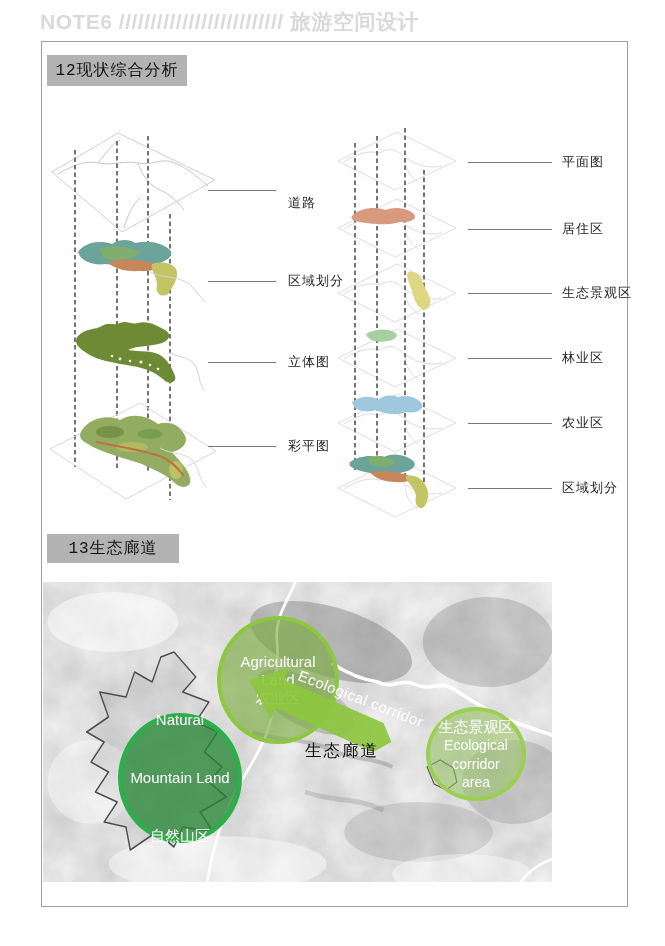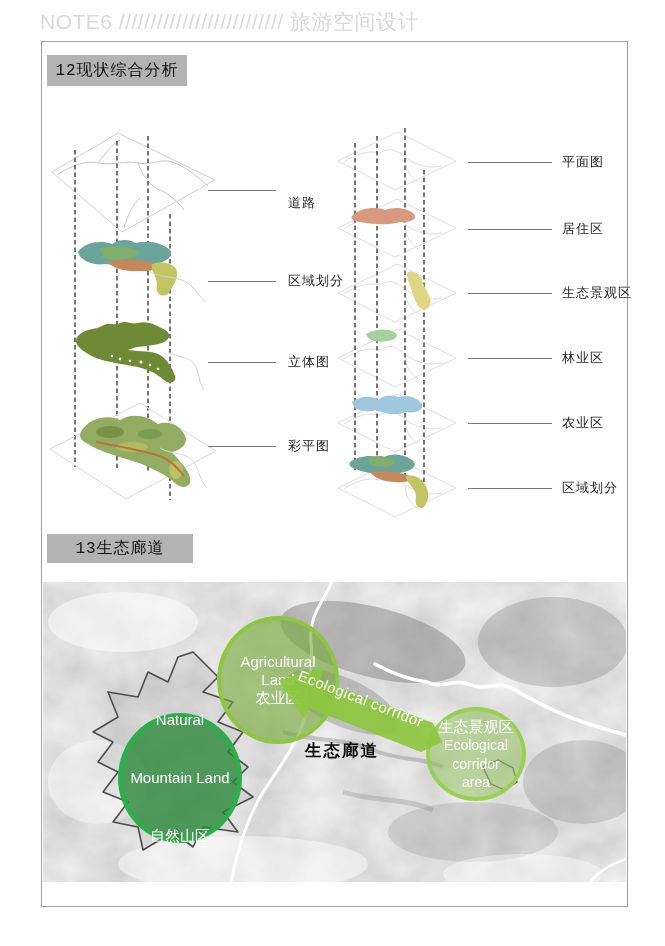--- a/index.html
+++ b/index.html
@@ -1,52 +1,52 @@
 <!DOCTYPE html>
 <html><head>
 <meta charset="utf-8">
 <style>
   html,body{margin:0;padding:0;background:#fff;}
   #page{position:relative;width:665px;height:946px;background:#fff;overflow:hidden;
         font-family:"Liberation Sans","DejaVu Sans",sans-serif;}
   
   #page-header{position:absolute;left:40px;top:8px;font-size:21px;color:#d9d9d9;
-               letter-spacing:.5px;white-space:nowrap;}
+               letter-spacing:.5px;white-space:nowrap;font-weight:bold;}
   
   #content-box{position:absolute;left:41px;top:41px;width:585px;height:864px;
                border:1px solid #a0a0a0;background:#fff;}
   
   .section-bar{position:absolute;background:#b3b3b3;color:#111;
                font-family:Liberation Mono, monospace;
                display:flex;align-items:center;justify-content:center;
                font-size:16px;letter-spacing:1px;}
   #section-1{left:47px;top:55px;width:140px;height:31px;}
-  #section-2{left:47px;top:534px;width:146px;height:29px;}
+  #section-2{left:47px;top:534px;width:132px;height:29px;}
   
   #diagram-svg{position:absolute;left:0;top:0;width:665px;height:946px;pointer-events:none;}
   
   .leader{position:absolute;height:0;border-top:1px solid #777;}
   .diag-label{position:absolute;font-size:13px;color:#222;letter-spacing:1px;white-space:nowrap;line-height:14px;}
   
-  #map{position:absolute;left:43px;top:582px;width:583px;height:300px;overflow:hidden;}
+  #map{position:absolute;left:43px;top:582px;width:509px;height:300px;overflow:hidden;}
   #map-bg,#arrow-svg{position:absolute;left:0;top:0;width:100%;height:100%;}
   .circle{position:absolute;border-radius:50%;display:flex;flex-direction:column;
           align-items:center;justify-content:center;color:#fff;text-align:center;
           line-height:1.22;}
   #c-mountain{left:75px;top:131px;width:114px;height:120px;
               background:rgba(40,135,55,.78);border:5px solid #2ead4b;font-size:15px;gap:40px;}
   #c-agri{left:174px;top:34px;width:114px;height:120px;
           background:rgba(120,170,60,.62);border:4px solid #8dc63f;font-size:15px;}
   #c-eco{left:383px;top:125px;width:92px;height:86px;
          background:rgba(150,195,95,.55);border:4px solid #9bcf53;font-size:14px;line-height:1.3;}
   #c-eco span:first-child{font-size:15px;}
   #arrow-label{position:absolute;left:243px;top:108px;width:150px;text-align:center;
                color:#fff;font-size:15px;letter-spacing:.5px;
                transform:rotate(21deg);transform-origin:center;}
-  #corridor-label{position:absolute;left:262px;top:158px;font-size:16.5px;font-weight:bold;
+  #corridor-label{position:absolute;left:262px;top:158px;font-size:16.5px;font-weight:normal;
                   color:#0d0d0d;letter-spacing:2px;white-space:nowrap;}
 </style>
 </head>
 <body>
 
 <div id="page">
 
   <div id="page-header">NOTE6 ////////////////////////// 旅游空间设计</div>
 
   <div id="content-box"></div>

